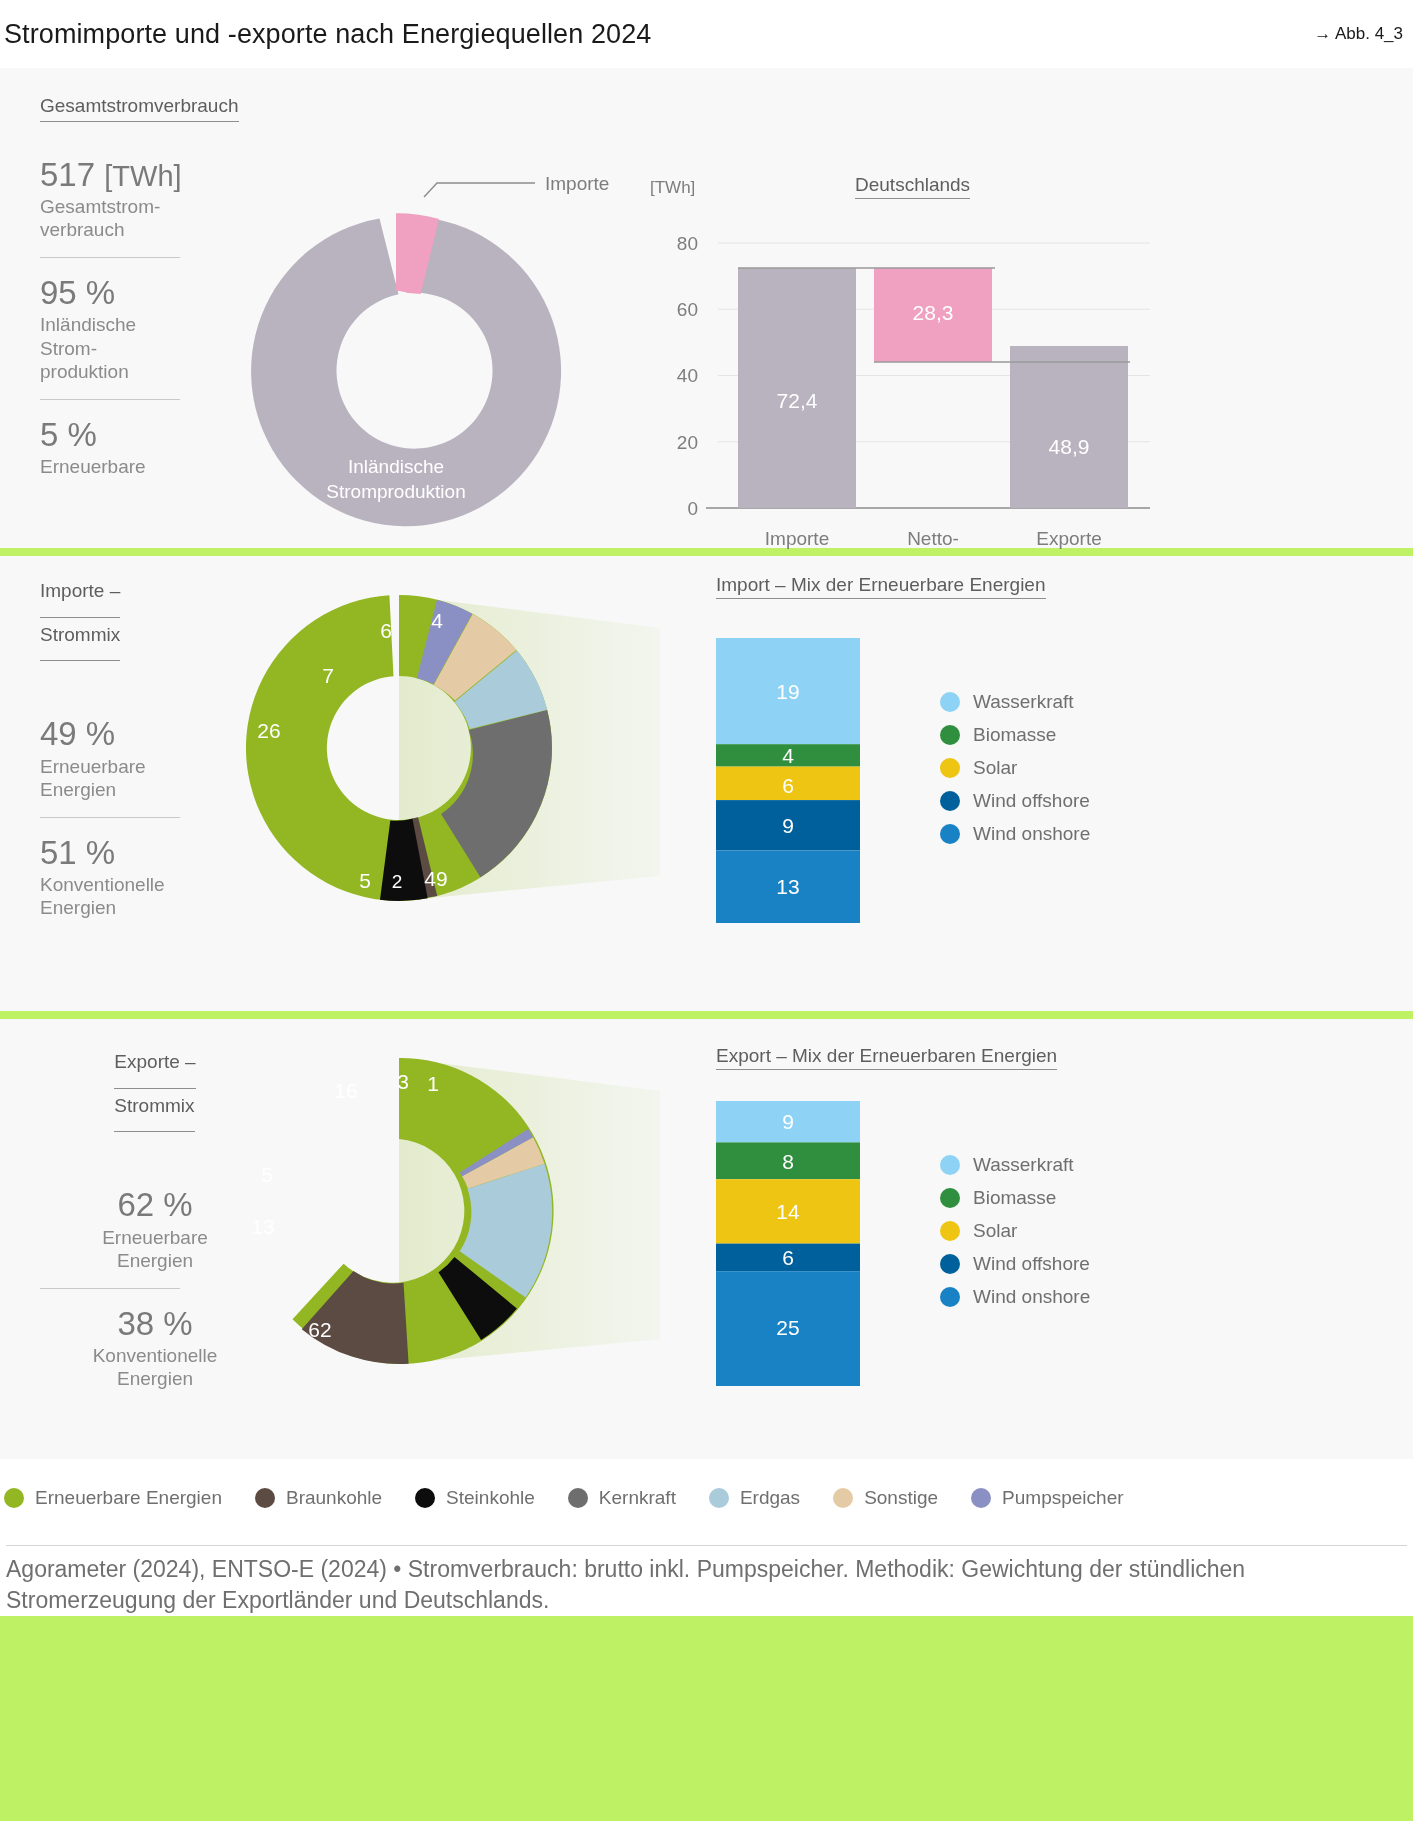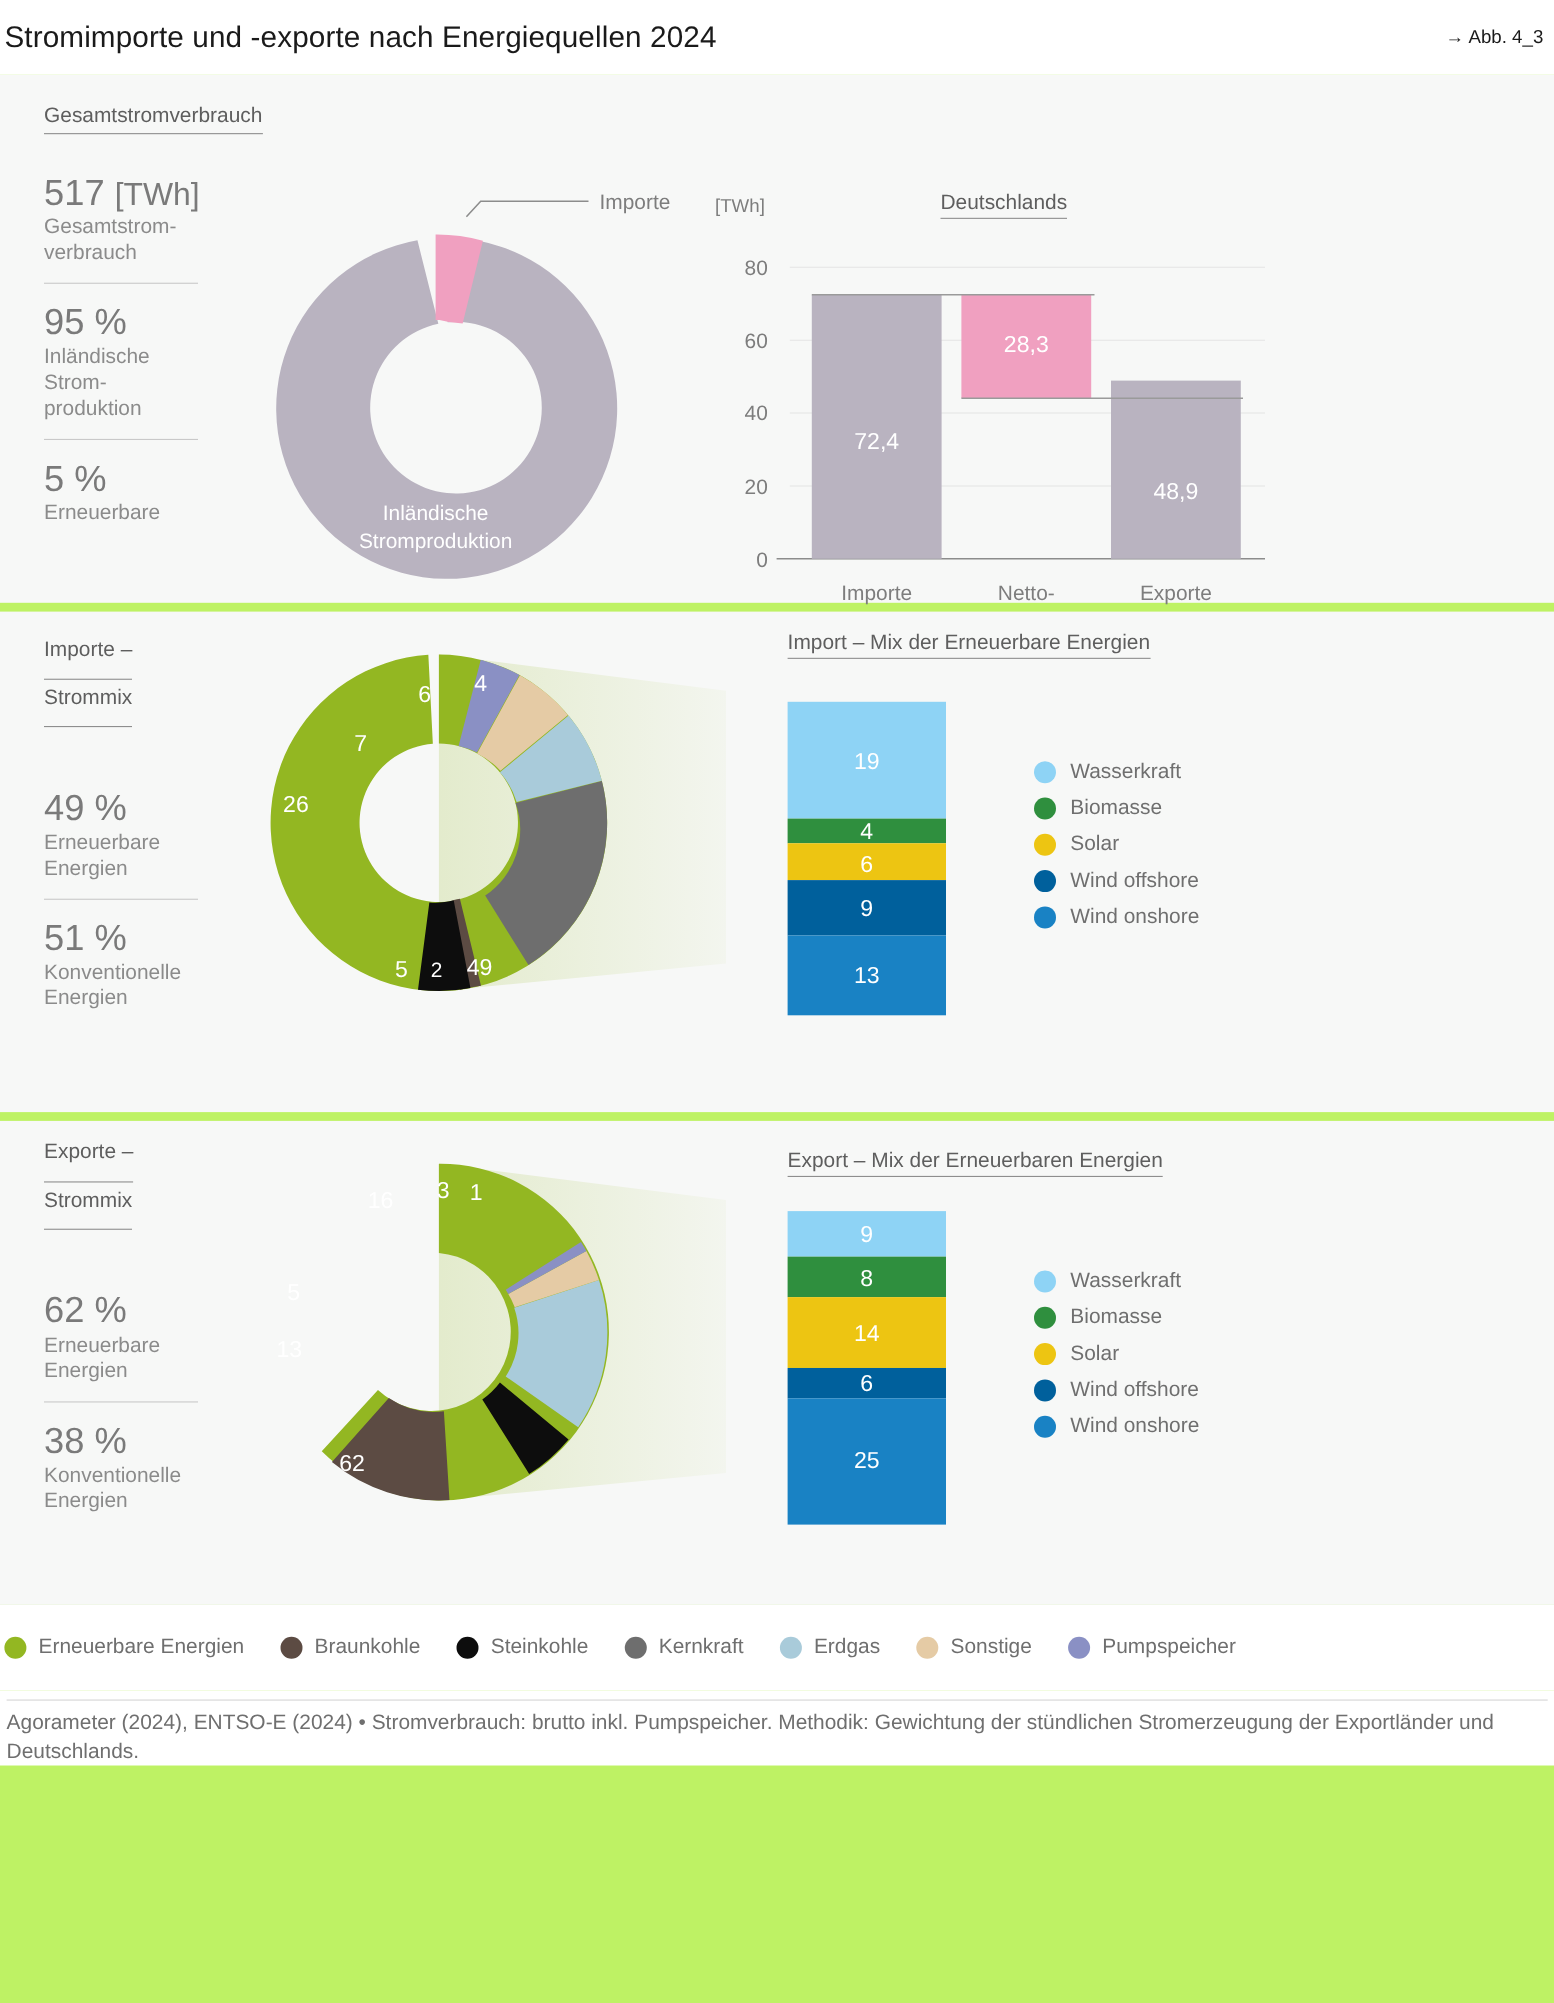--- a/index.html
+++ b/index.html
@@ -72,21 +72,21 @@
   .legend-v { position: absolute; }
   .legend-v .item { display: flex; align-items: center; margin-bottom: 11px; }
   .legend-v .dot { width: 20px; height: 20px; border-radius: 50%; margin-right: 13px; flex: none; }
   .legend-v .lbl { font-size: 19px; color: #6f6f6f; white-space: nowrap; }
 
   .legend-h { display: flex; align-items: center; gap: 0; padding-left: 4px; }
   .legend-h .item { display: flex; align-items: center; margin-right: 33px; }
   .legend-h .dot { width: 20px; height: 20px; border-radius: 50%; margin-right: 11px; flex: none; }
   .legend-h .lbl { font-size: 19px; color: #6f6f6f; white-space: nowrap; }
 
-  .footer-text { font-size: 19px; color: #6f6f6f; line-height: 1.35; }
+  .footer-text { font-size: 23px; color: #6f6f6f; line-height: 1.35; }
   .hr-top { height: 1px; background: #d5d5d5; width: 100%; }
 </style>
 </head>
 <body>
 
 <div class="page">
 
   <div class="header">
     <h1>Stromimporte und -exporte nach Energiequellen 2024</h1>
     <div class="figref">→ Abb. 4_3</div>
@@ -272,21 +272,21 @@
       </div>
       <div class="item">
         <span class="dot" style="background:#1982c4"></span>
         <span class="lbl">Wind onshore</span>
       </div>
     </div>
   </div>
 
   <div class="panel panel-3">
 
-    <div class="statcol" style="top:16px;">
+    <div class="statcol" style="top:30px;text-align:center;">
       <div class="sec-title two-line">
         <span>Exporte –</span>
         <span>Strommix</span>
       </div>
 
       <div class="stat" style="margin-top:46px;">
         <div class="big">62 %</div>
         <div class="sub" style="white-space:pre-line;">Erneuerbare
 Energien</div>
       </div>

